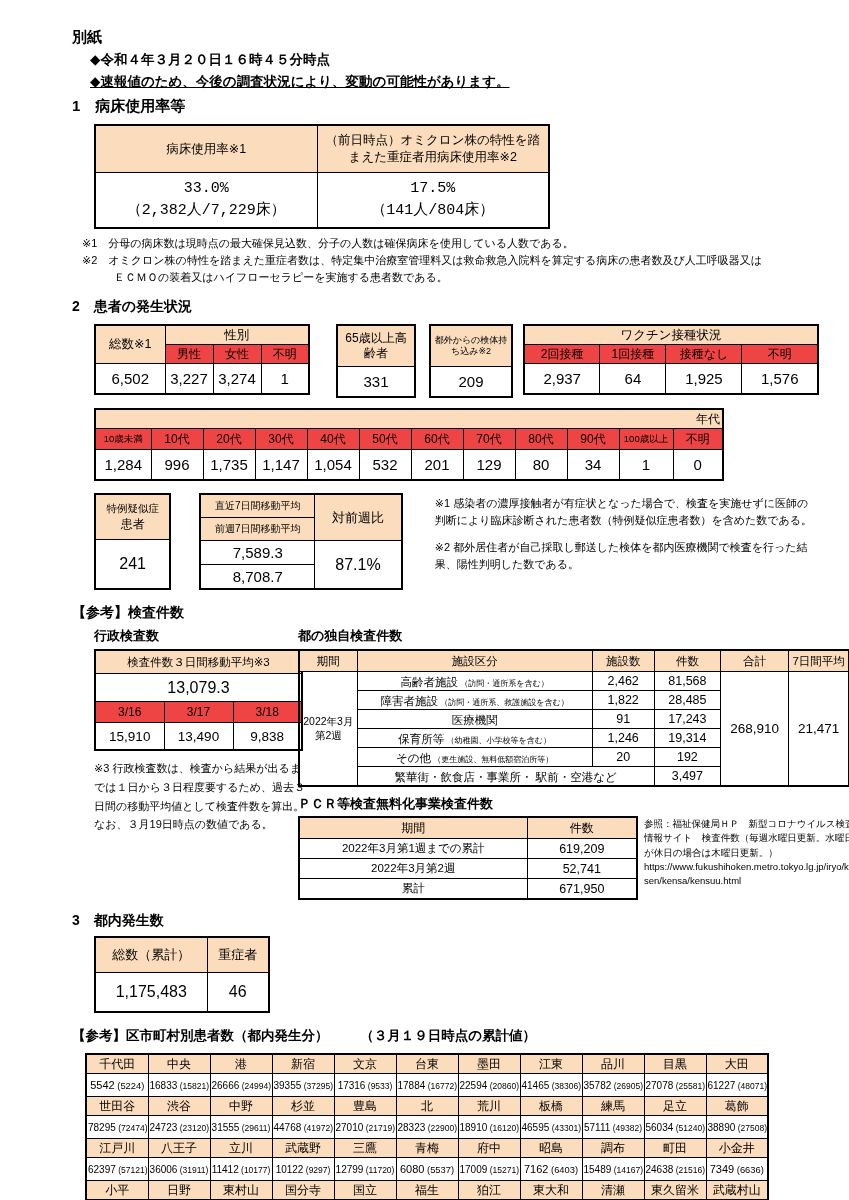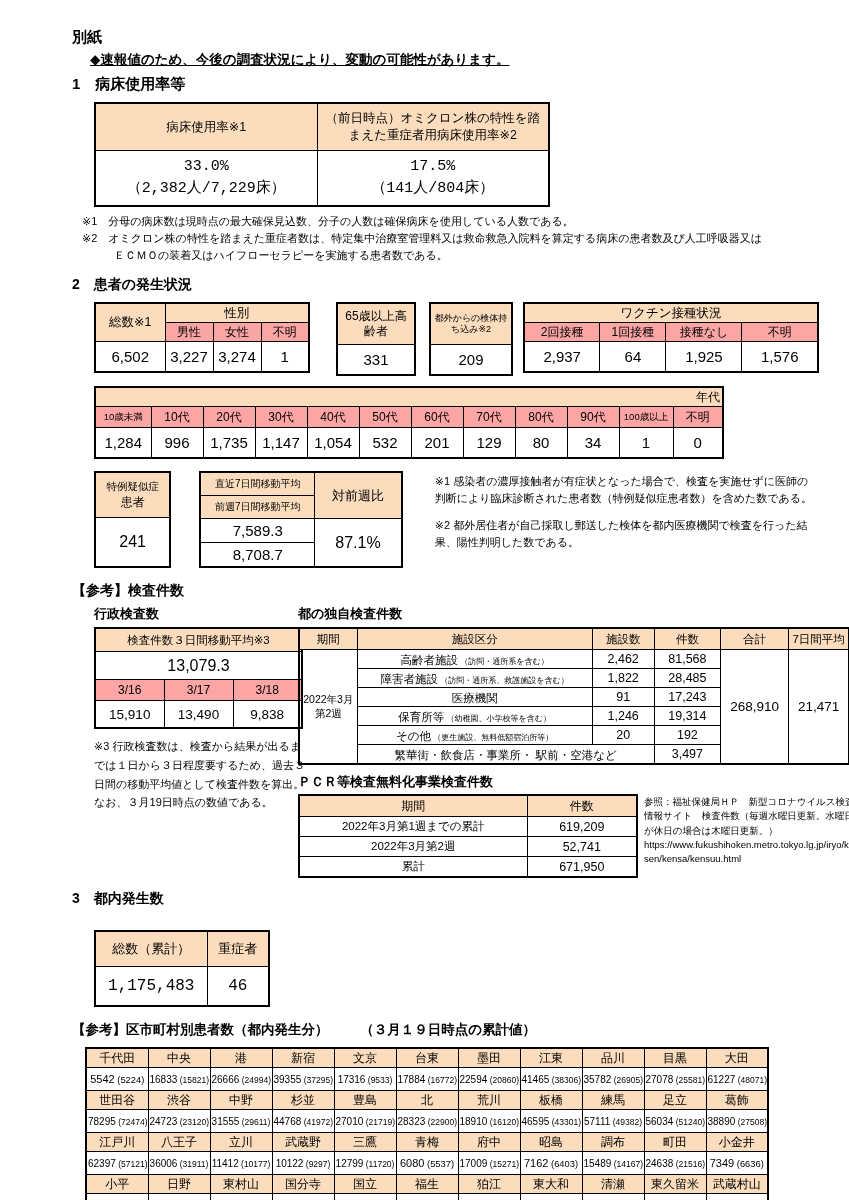--- a/index.html
+++ b/index.html
@@ -10,21 +10,21 @@
   .ts{font-size:13.5px;font-weight:bold;margin-left:18px;margin-top:4px;}
   .ul{text-decoration:underline;}
   .h1{font-size:15px;font-weight:bold;margin-top:6px;}
   .h2{font-size:14px;font-weight:bold;}
   .h3{font-size:13px;font-weight:bold;}
   table{border-collapse:collapse;table-layout:fixed;}
   .t{border:2px solid #000;}
   .t td{border:1px solid #000;text-align:center;vertical-align:middle;padding:0 2px;
         overflow:hidden;white-space:normal;}
   .hdr{background:#fbdcbd;font-size:12.5px;}
-  .sub{font-size:12px;height:20px;background:#fca5a5;}
+  .sub{font-size:12px;height:20px;background:#ef4444;}
   .tiny{font-size:9.5px;}
   .num{font-size:15px;height:29px;}
   .num2{font-size:13.5px;height:26px;}
   
   .bed{width:454px;margin:8px 0 0 22px;}
   .bed .hdr{height:46px;font-size:12.5px;}
   .bed .valcell{height:54px;}
   .pct{font-size:15px;line-height:1.45;font-family:Liberation Mono, monospace;}
   .notes1{font-size:11px;line-height:1.55;margin:6px 0 0 10px;}
   .notes1 .ind{margin-left:32px;}
@@ -69,39 +69,40 @@
   .big2{font-size:13.5px;}
   .pcr-title{margin-top:8px;}
   .pcr-row{display:flex;align-items:flex-start;}
   .pcr{width:340px;margin-top:3px;}
   .pcr td{height:19px;}
   .pcr .hdr{height:20px;font-size:12px;}
   .plabel{text-align:left;padding-left:4px;font-size:11.5px;}
   .pval{font-size:12.5px;}
   .ref{width:218px;font-size:9.5px;line-height:1.5;margin:4px 0 0 6px;word-break:break-all;}
   
-  .s3t{margin:22px 0 0 22px;font-family:Liberation Mono, monospace;}
+  .s3t{margin:6px 0 0 22px;}
   .s3t .hdr{height:34px;font-size:13px;}
   .s3t .num{height:38px;font-size:16px;}
   
   .muni-title{font-size:13.5px;font-weight:bold;margin-top:14px;}
   .muni-sub{margin-left:28px;}
   .muni{margin:8px 0 0 13px;width:684px;}
   .muni td{padding:0 1px;}
   .mname{height:18px;font-size:12px;background:#fbdcbd;}
   .mval{height:22px;white-space:nowrap;} .f11{font-size:11px;}
   .f10{font-size:10px;}
   .mparen{font-size:0.85em;}
 </style>
 </head>
 <body>
 
 <div class="page">
 
   <div class="tag">別紙</div>
+  <div class="ts">◆令和４年３月２０日１６時４５分時点</div>
   <div class="ts ul">◆速報値のため、今後の調査状況により、変動の可能性があります。</div>
 
   <div class="h1">1　病床使用率等</div>
 
   <table class="t bed">
     <colgroup>
         <col style="width:222px">
         <col style="width:232px">
       </colgroup>
     <tbody>

